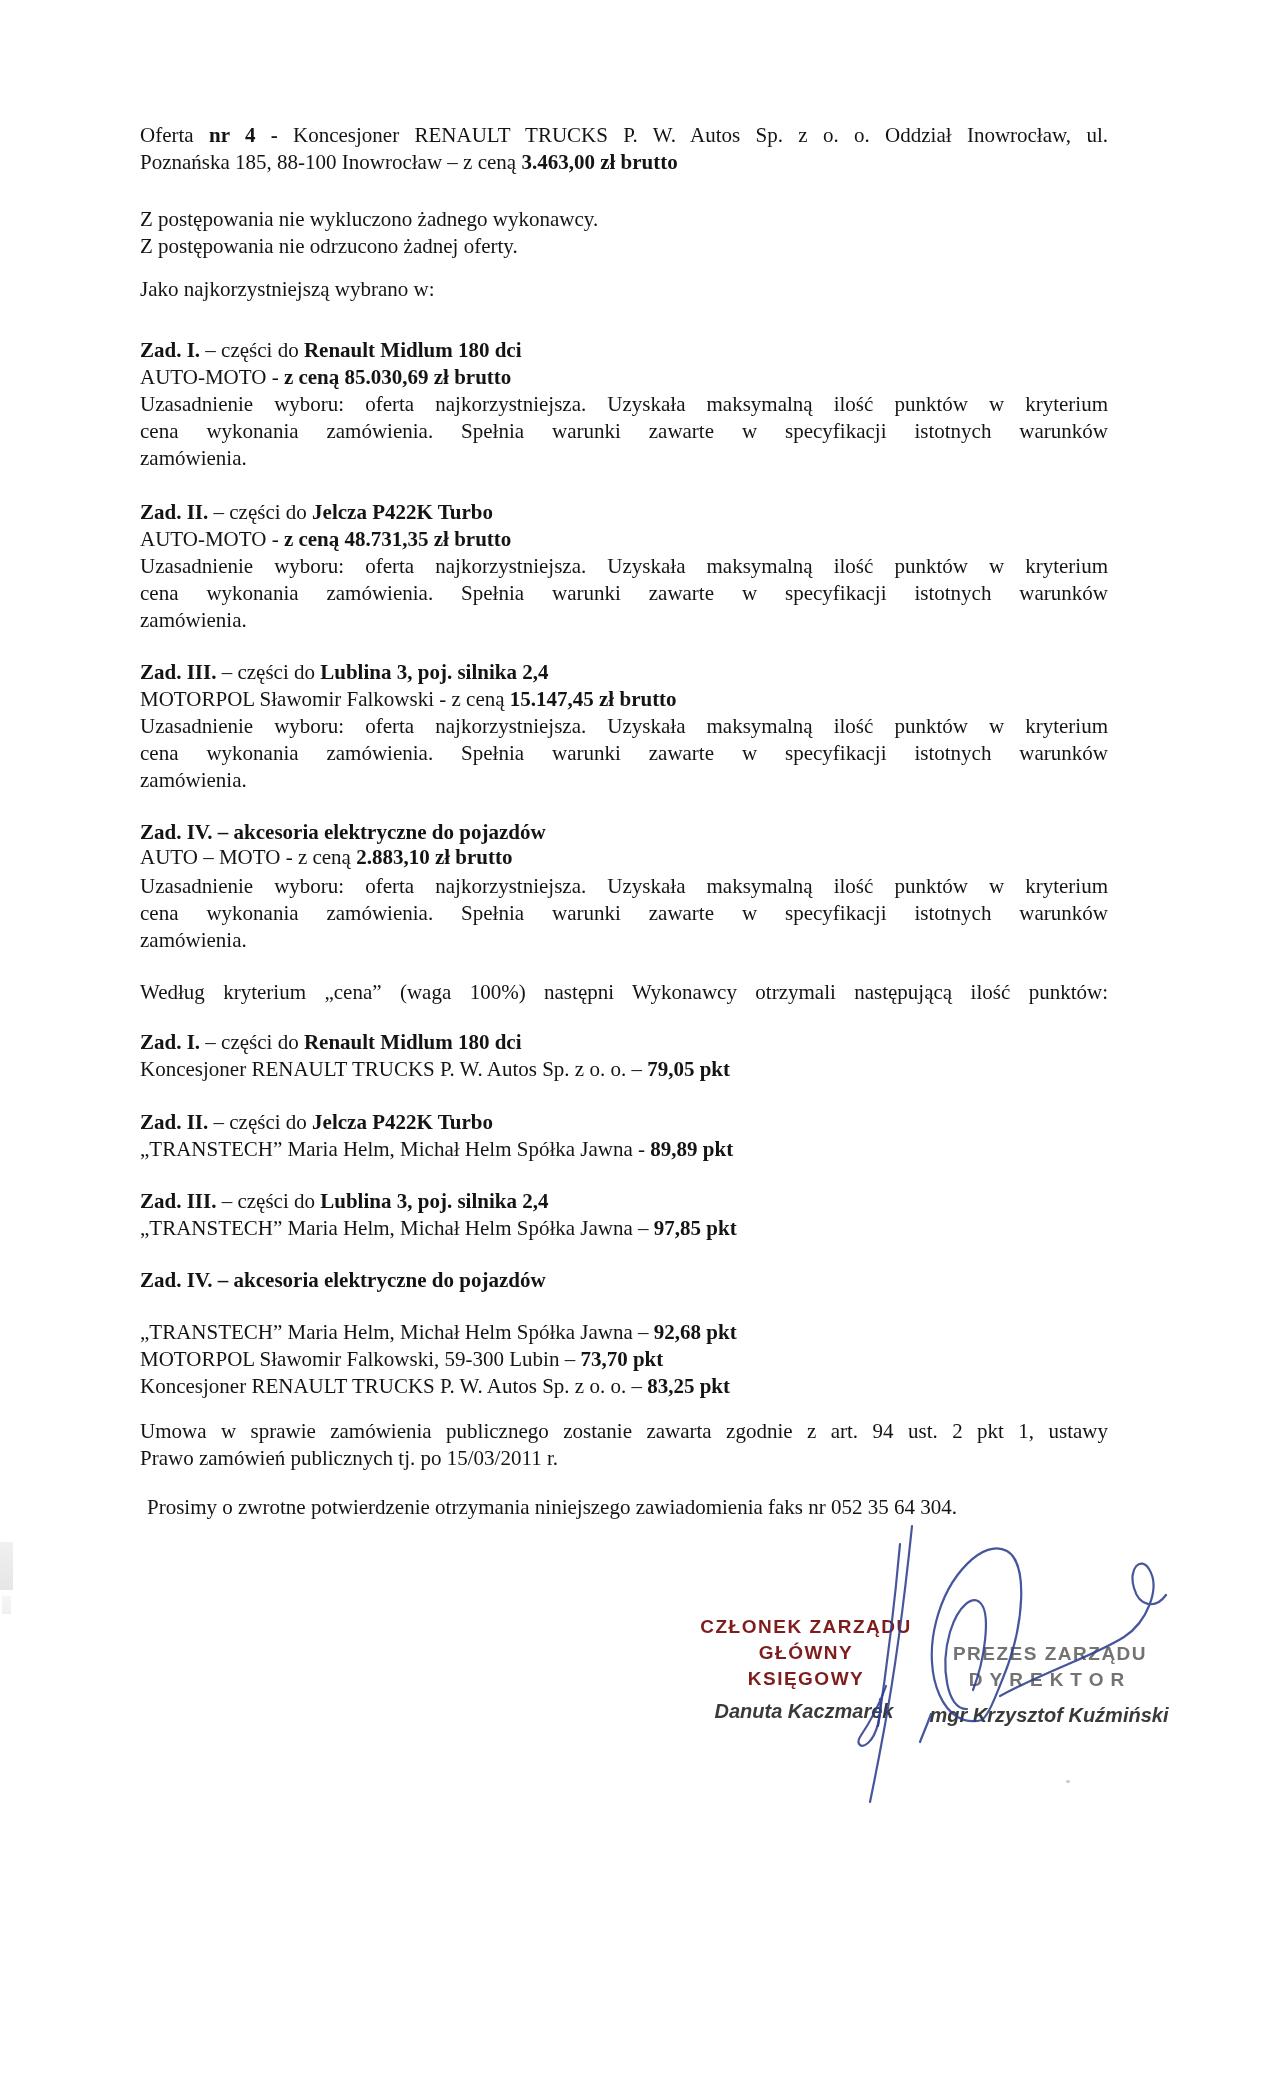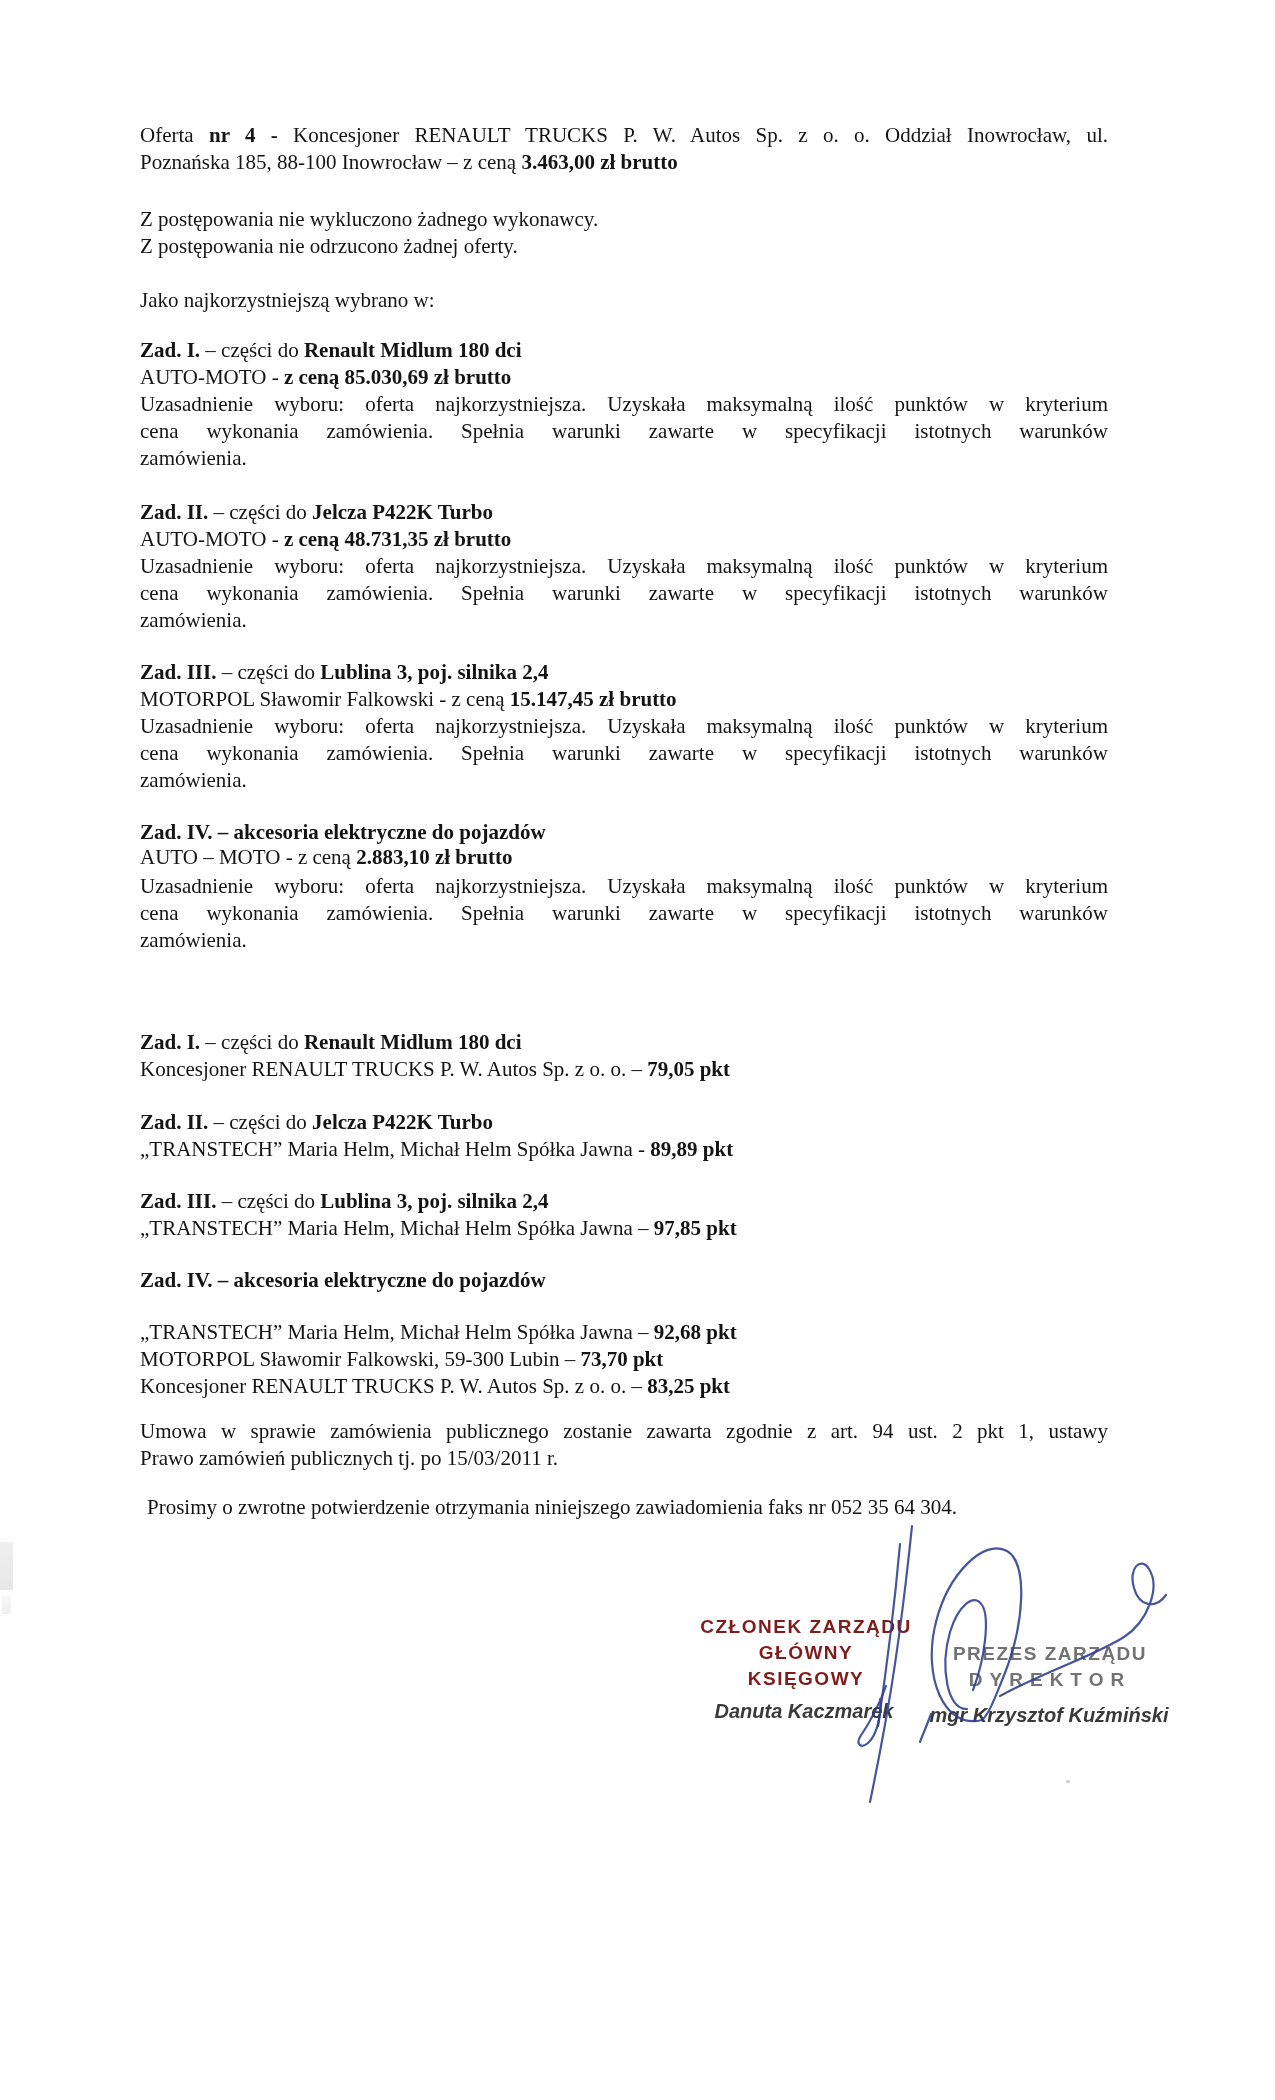--- a/index.html
+++ b/index.html
@@ -32,21 +32,21 @@
 </style>
 </head>
 <body>
 
 <div class="page">
 
   <div class="ln just" style="top:122px"><span>Oferta </span><span style="font-weight: 700;">nr 4 -</span><span> Koncesjoner RENAULT TRUCKS P. W. Autos Sp. z o. o. Oddział Inowrocław, ul.</span></div>
   <div class="ln" style="top:149px"><span>Poznańska 185, 88-100 Inowrocław – z ceną </span><span style="font-weight: 700;">3.463,00 zł brutto</span></div>
   <div class="ln" style="top:233px">Z postępowania nie odrzucono żadnej oferty.</div>
   <div class="ln" style="top:206px">Z postępowania nie wykluczono żadnego wykonawcy.</div>
-  <div class="ln" style="top:287px">Jako najkorzystniejszą wybrano w:</div>
+  <div class="ln" style="top:276px">Jako najkorzystniejszą wybrano w:</div>
 
   <div class="ln" style="top:337px"><span style="font-weight: 700;">Zad. I.</span><span> – części do </span><span style="font-weight: 700;">Renault Midlum 180 dci</span></div>
   <div class="ln" style="top:364px"><span>AUTO-MOTO - </span><span style="font-weight: 700;">z ceną 85.030,69 zł brutto</span></div>
   <div class="ln just" style="top:391px">Uzasadnienie wyboru: oferta najkorzystniejsza. Uzyskała maksymalną ilość punktów w kryterium</div>
   <div class="ln just" style="top:418px">cena wykonania zamówienia. Spełnia warunki zawarte w specyfikacji istotnych warunków</div>
   <div class="ln" style="top:445px">zamówienia.</div>
 
   <div class="ln" style="top:499px"><span style="font-weight: 700;">Zad. II.</span><span> – części do </span><span style="font-weight: 700;">Jelcza P422K Turbo</span></div>
   <div class="ln" style="top:526px"><span>AUTO-MOTO - </span><span style="font-weight: 700;">z ceną 48.731,35 zł brutto</span></div>
   <div class="ln just" style="top:553px">Uzasadnienie wyboru: oferta najkorzystniejsza. Uzyskała maksymalną ilość punktów w kryterium</div>
@@ -58,20 +58,21 @@
   <div class="ln just" style="top:713px">Uzasadnienie wyboru: oferta najkorzystniejsza. Uzyskała maksymalną ilość punktów w kryterium</div>
   <div class="ln just" style="top:740px">cena wykonania zamówienia. Spełnia warunki zawarte w specyfikacji istotnych warunków</div>
   <div class="ln" style="top:767px">zamówienia.</div>
 
   <div class="ln" style="top:819px"><span style="font-weight: 700;">Zad. IV. – akcesoria elektryczne do pojazdów</span></div>
   <div class="ln" style="top:844px"><span>AUTO – MOTO - z ceną </span><span style="font-weight: 700;">2.883,10 zł brutto</span></div>
   <div class="ln just" style="top:873px">Uzasadnienie wyboru: oferta najkorzystniejsza. Uzyskała maksymalną ilość punktów w kryterium</div>
   <div class="ln just" style="top:900px">cena wykonania zamówienia. Spełnia warunki zawarte w specyfikacji istotnych warunków</div>
   <div class="ln" style="top:927px">zamówienia.</div>
 
+  <div class="ln just" style="top:979px">Według kryterium „cena” (waga 100%) następni Wykonawcy otrzymali następującą ilość punktów:</div>
 
   <div class="ln" style="top:1029px"><span style="font-weight: 700;">Zad. I.</span><span> – części do </span><span style="font-weight: 700;">Renault Midlum 180 dci</span></div>
   <div class="ln" style="top:1056px"><span>Koncesjoner RENAULT TRUCKS P. W. Autos Sp. z o. o. – </span><span style="font-weight: 700;">79,05 pkt</span></div>
 
   <div class="ln" style="top:1109px"><span style="font-weight: 700;">Zad. II.</span><span> – części do </span><span style="font-weight: 700;">Jelcza P422K Turbo</span></div>
   <div class="ln" style="top:1136px"><span>„TRANSTECH” Maria Helm, Michał Helm Spółka Jawna - </span><span style="font-weight: 700;">89,89 pkt</span></div>
 
   <div class="ln" style="top:1188px"><span style="font-weight: 700;">Zad. III.</span><span> – części do </span><span style="font-weight: 700;">Lublina 3, poj. silnika 2,4</span></div>
   <div class="ln" style="top:1215px"><span>„TRANSTECH” Maria Helm, Michał Helm Spółka Jawna – </span><span style="font-weight: 700;">97,85 pkt</span></div>
 

